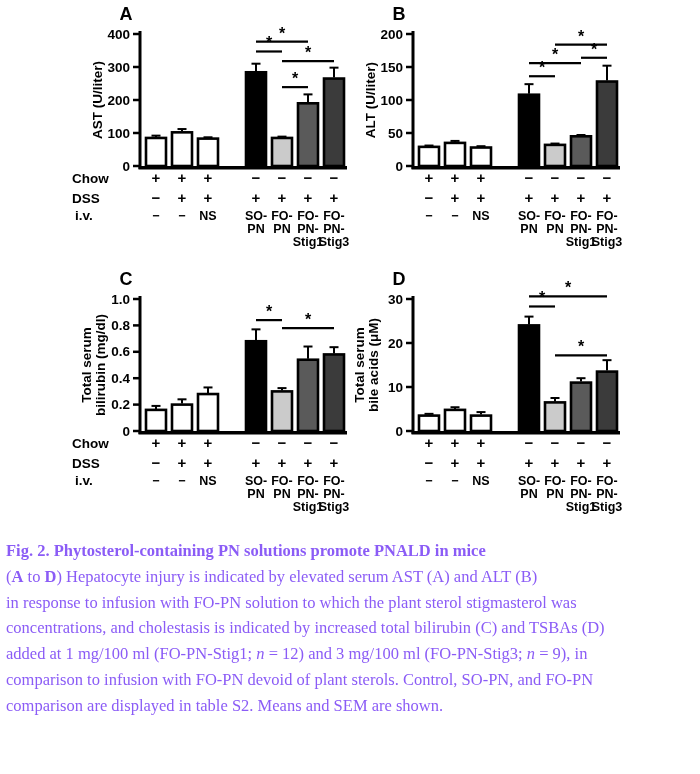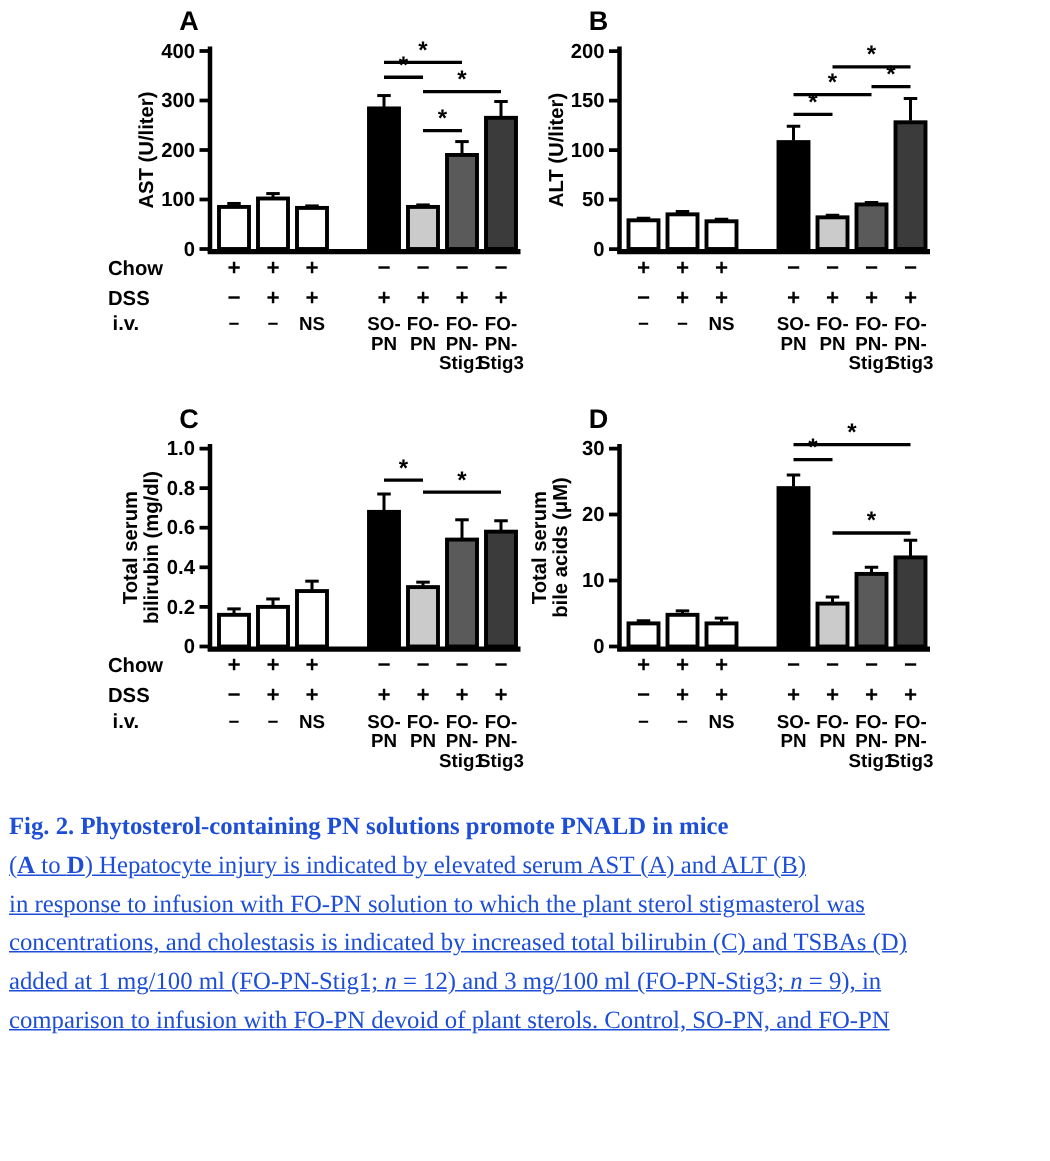--- a/index.html
+++ b/index.html
@@ -5,23 +5,23 @@
   html,body{margin:0;padding:0;background:#fff;}
   .fig{position:relative;width:700px;height:774px;background:#fff;overflow:hidden;
        font-family:"Liberation Sans",sans-serif;color:#000;}
   .panel{position:absolute;}
   .pa{left:52px;top:2px;}
   .pb{left:325px;top:2px;}
   .pc{left:52px;top:267px;}
   .pd{left:325px;top:267px;}
   svg text{font-family:"Liberation Sans",sans-serif;fill:#000;}
   .caption{position:absolute;left:6px;top:538px;width:692px;
-           font-family:"Liberation Serif",serif;font-size:16.5px;color:#1d4ed8;}
+           font-family:"Liberation Serif",serif;font-size:16.5px;color:#8b5cf6;}
   .cap-title{font-weight:bold;line-height:25.8px;white-space:nowrap;}
-  .cap-line{line-height:25.8px;white-space:nowrap;text-decoration:underline;}
+  .cap-line{line-height:25.8px;white-space:nowrap;}
 </style>
 </head>
 <body>
 
 <div class="fig">
   <div>
     <svg class="panel pa" width="316" height="248" viewBox="0 0 316 248">
         <text x="74" y="18" font-size="18" font-weight="bold" text-anchor="middle">A</text>
         <text x="50" y="98" font-size="13.5" font-weight="bold" text-anchor="middle" transform="rotate(-90 50 98)">AST (U/liter)</text>
         <line x1="81" x2="87" y1="164" y2="164" stroke="#000" stroke-width="2.5"></line>
@@ -314,15 +314,16 @@
   </div>
 
   <div class="caption">
     <div class="cap-title">Fig. 2. Phytosterol-containing PN solutions promote PNALD in mice</div>
     <div id="cap-lines">
         <div class="cap-line">(<b>A</b> to <b>D</b>) Hepatocyte injury is indicated by elevated serum AST (A) and ALT (B)</div>
         <div class="cap-line">in response to infusion with FO-PN solution to which the plant sterol stigmasterol was</div>
         <div class="cap-line">concentrations, and cholestasis is indicated by increased total bilirubin (C) and TSBAs (D)</div>
         <div class="cap-line">added at 1 mg/100 ml (FO-PN-Stig1; <i>n</i> = 12) and 3 mg/100 ml (FO-PN-Stig3; <i>n</i> = 9), in</div>
         <div class="cap-line">comparison to infusion with FO-PN devoid of plant sterols. Control, SO-PN, and FO-PN</div>
+        <div class="cap-line">comparison are displayed in table S2. Means and SEM are shown.</div>
       </div>
   </div>
 </div>
 
 </body></html>

